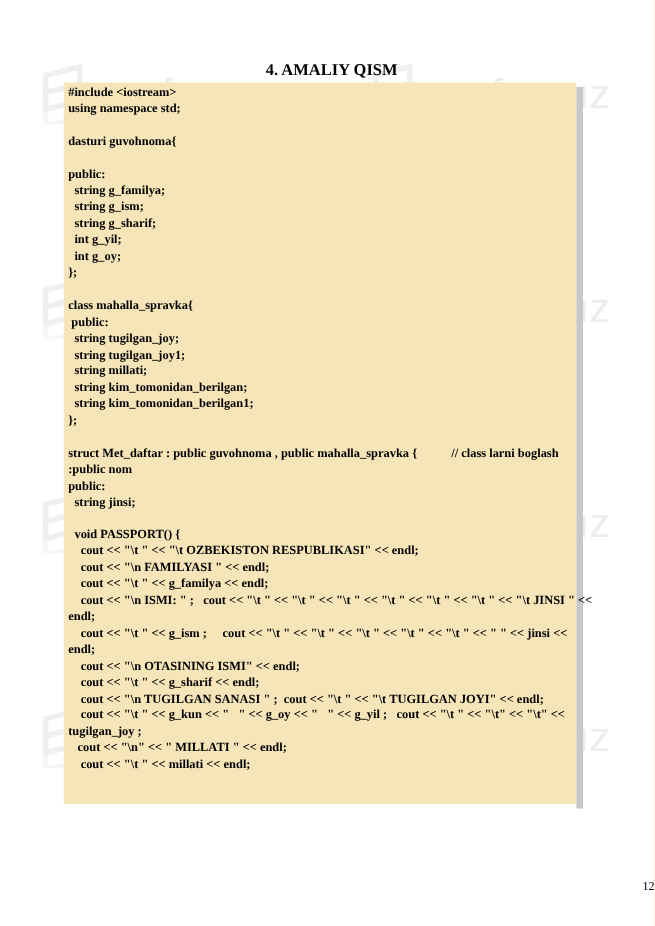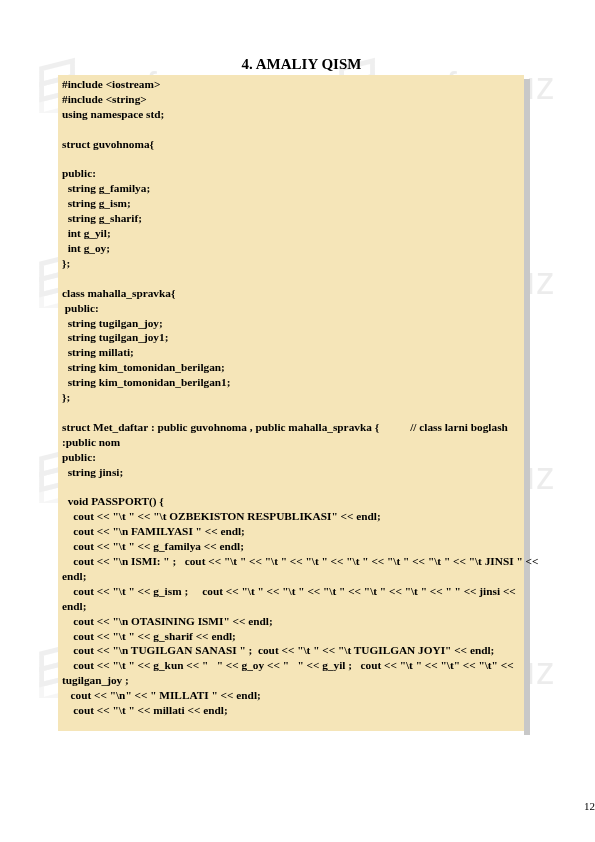--- a/index.html
+++ b/index.html
@@ -187,24 +187,23 @@
 </div>
 
 <div class="content">
   <div class="heading">4. AMALIY QISM</div>
 
   <div class="code-block">
     <div class="highlight-bg"></div>
     <div class="highlight-shadow"></div>
     <div id="code-lines">
         <div class="code-line">#include &lt;iostream&gt;</div>
-        <div class="code-line">#include &lt;string&gt;</div>
         <div class="code-line">using namespace std;</div>
         <div class="code-line">&nbsp;</div>
-        <div class="code-line">struct guvohnoma{</div>
+        <div class="code-line">dasturi guvohnoma{</div>
         <div class="code-line">&nbsp;</div>
         <div class="code-line">public:</div>
         <div class="code-line">  string g_familya;</div>
         <div class="code-line">  string g_ism;</div>
         <div class="code-line">  string g_sharif;</div>
         <div class="code-line">  int g_yil;</div>
         <div class="code-line">  int g_oy;</div>
         <div class="code-line">};</div>
         <div class="code-line">&nbsp;</div>
         <div class="code-line">class mahalla_spravka{</div>

